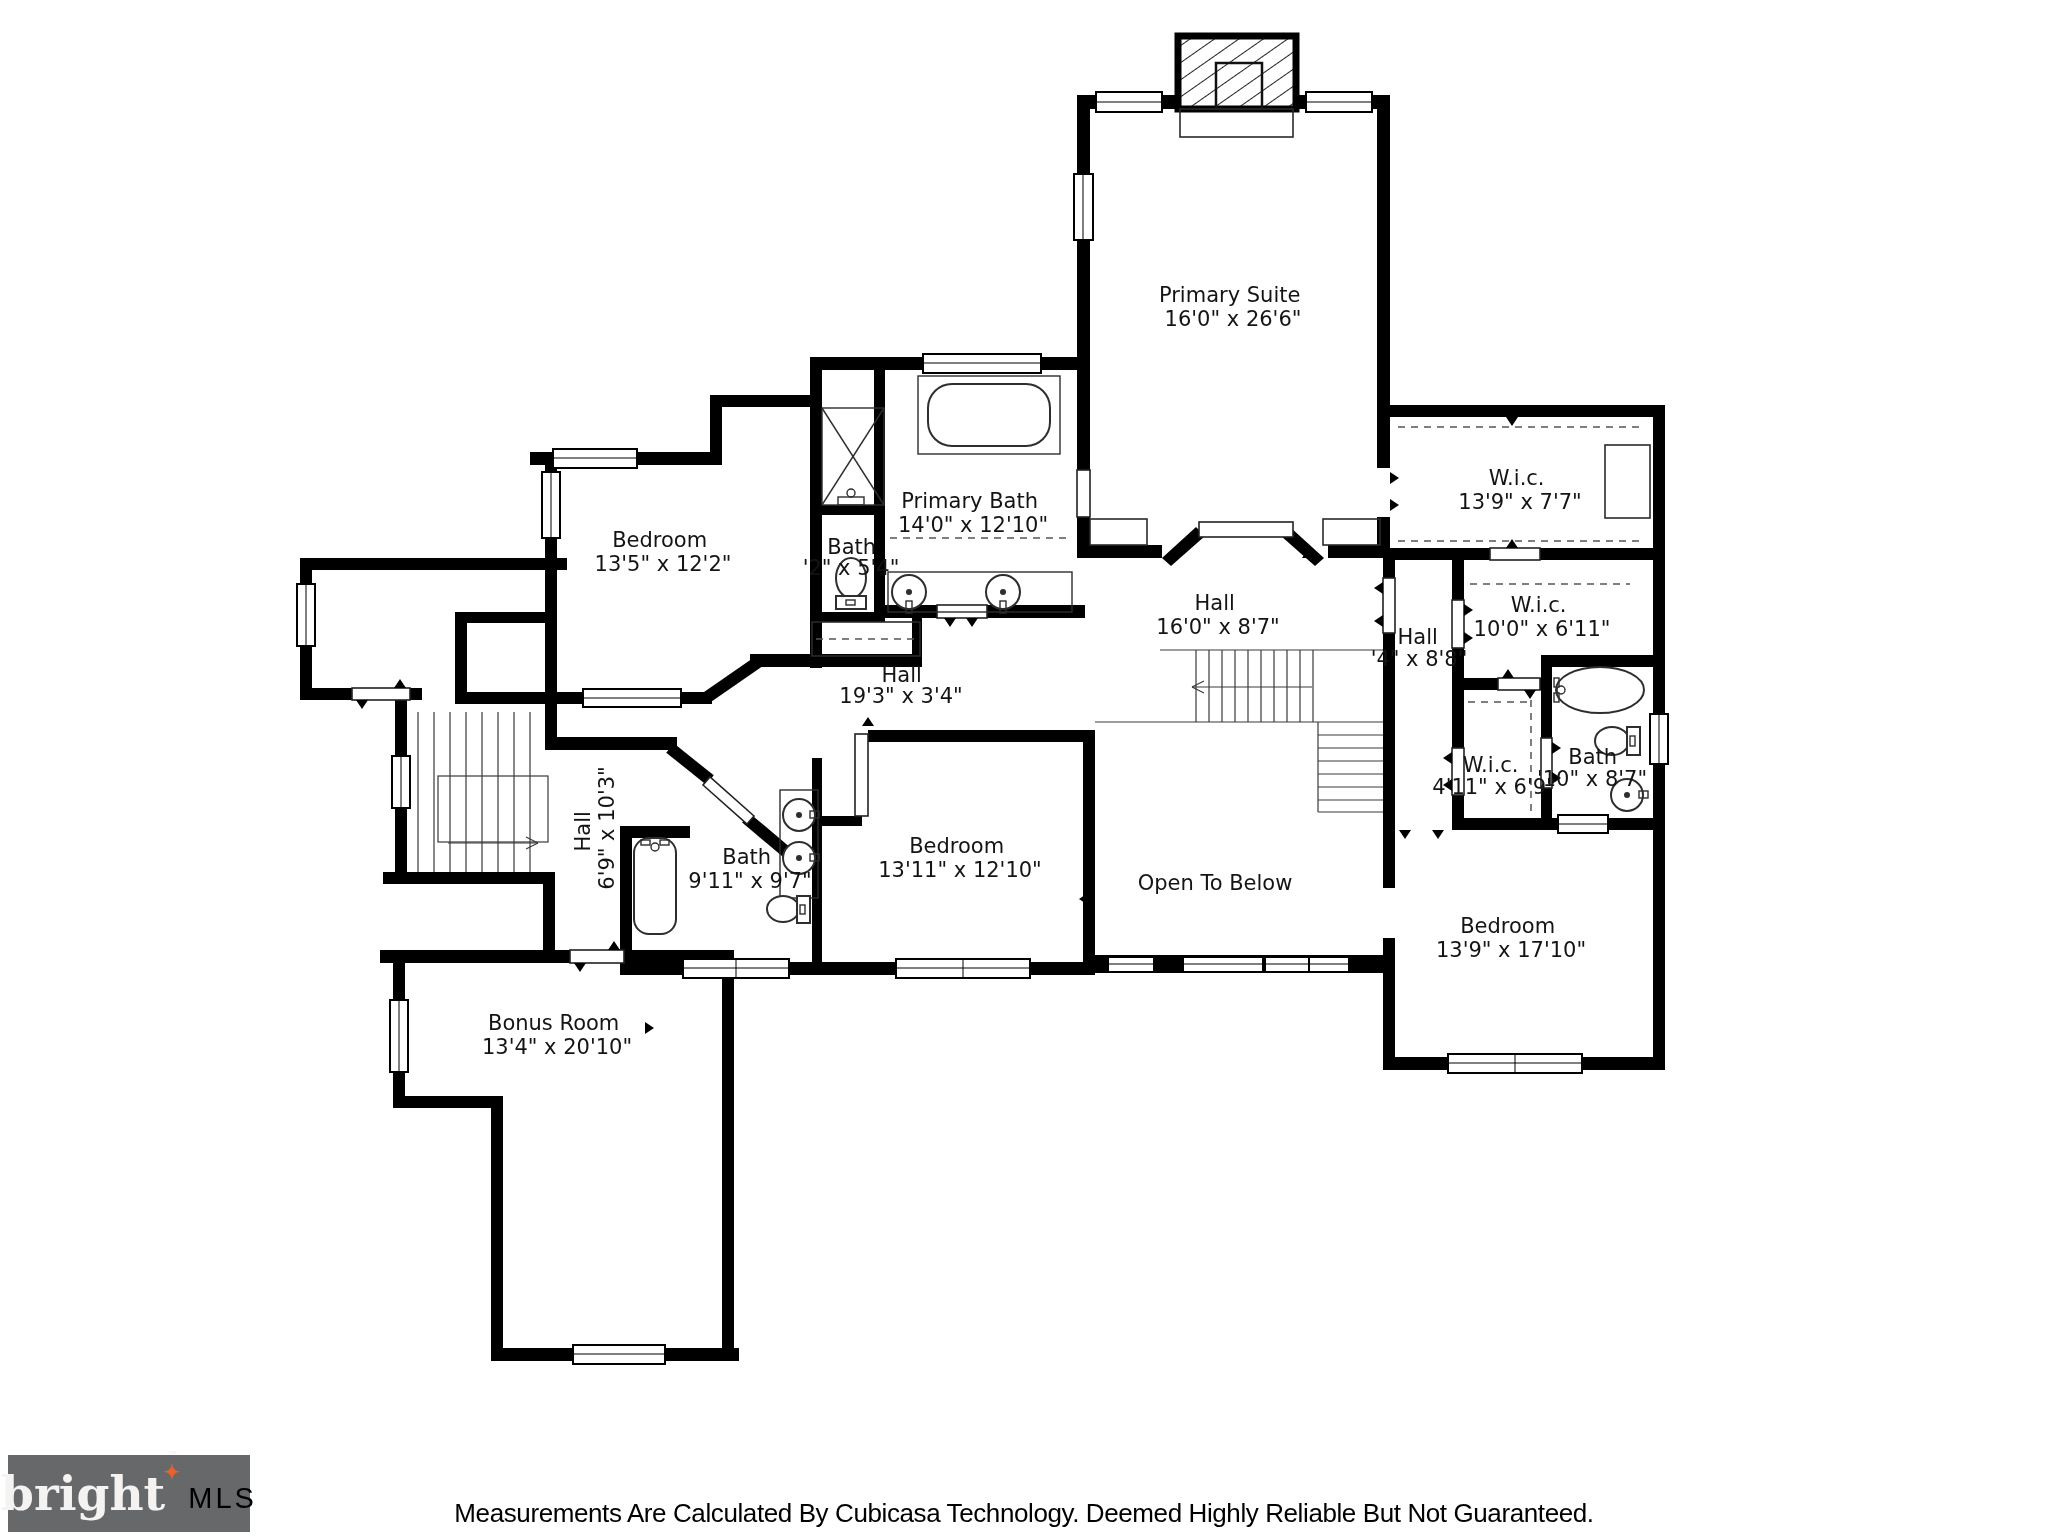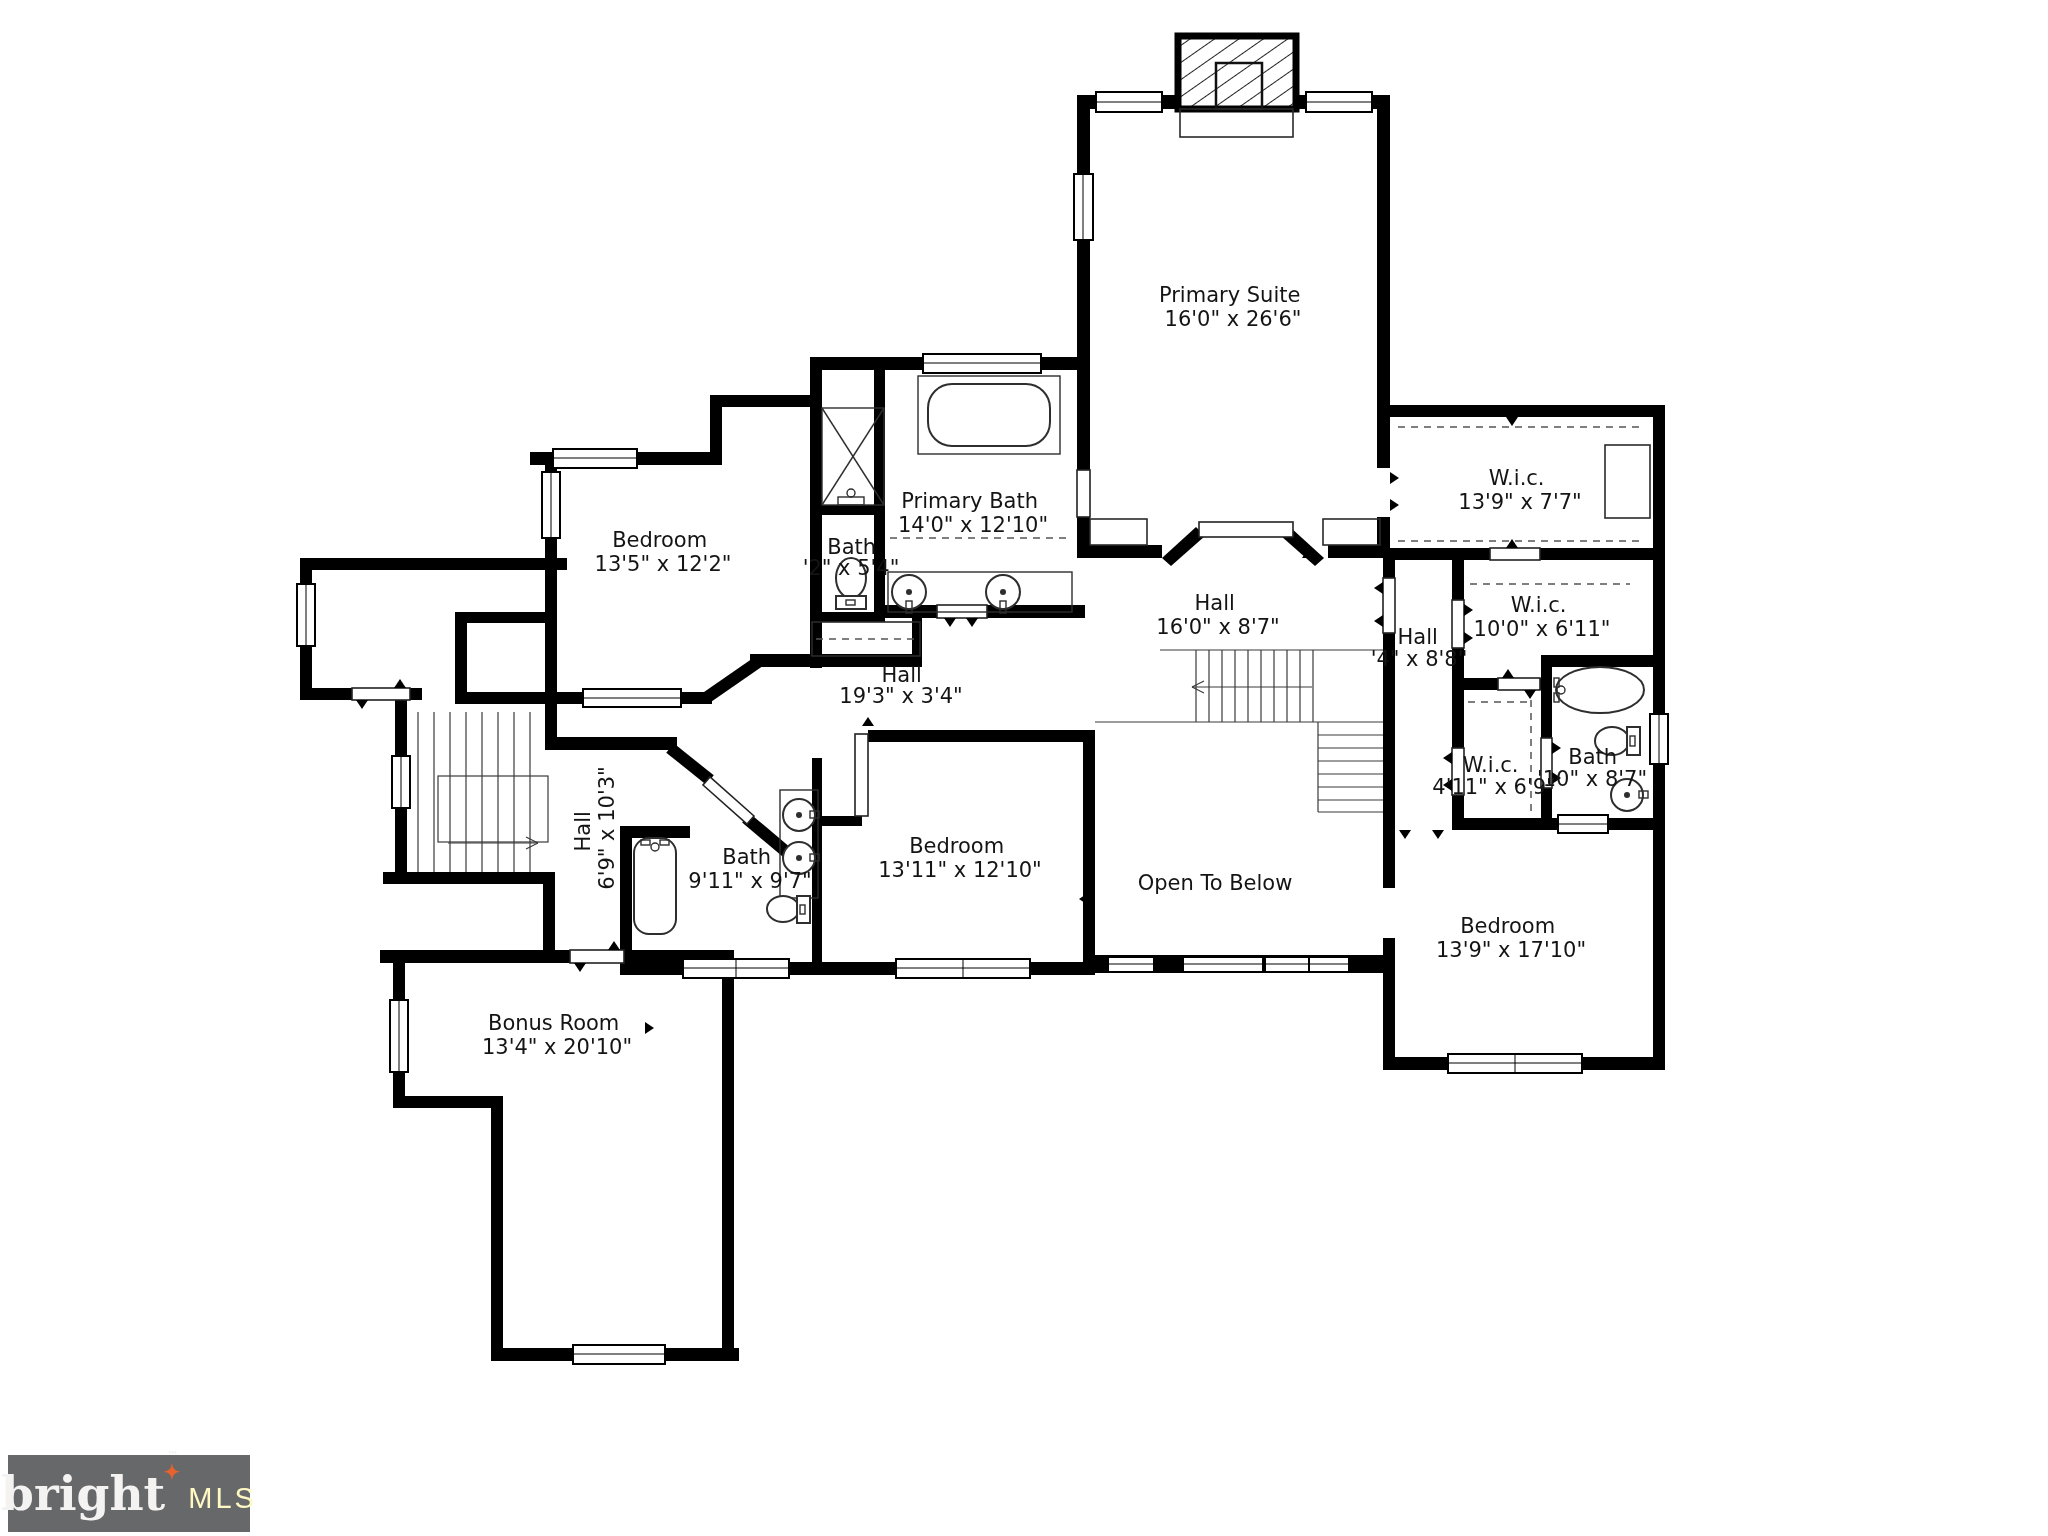--- a/index.html
+++ b/index.html
@@ -457,15 +457,16 @@
       <tspan x="557" y="1030">Bonus Room</tspan>
       <tspan x="557" y="1054">13'4" x 20'10"</tspan>
     </text>
   </g>
 </svg>
 
   <div id="logo-box" style="left: 8px; top: 1455px; width: 242px; height: 77px; background: rgb(102, 104, 106);">
     <span id="logo-brand" style="color: rgb(244, 243, 241);">
       <span>bright</span><span id="logo-star" style="color: rgb(232, 98, 45);">✦</span><span id="logo-tm">™</span>
     </span>
-    <span id="logo-suffix" style="color: #fef9c3;">MLS</span>
+    <span id="logo-suffix" style="color: #000000;">MLS</span>
   </div>
+  <div id="disclaimer">Measurements Are Calculated By Cubicasa Technology. Deemed Highly Reliable But Not Guaranteed.</div>
 </div>
 
 </body></html>

